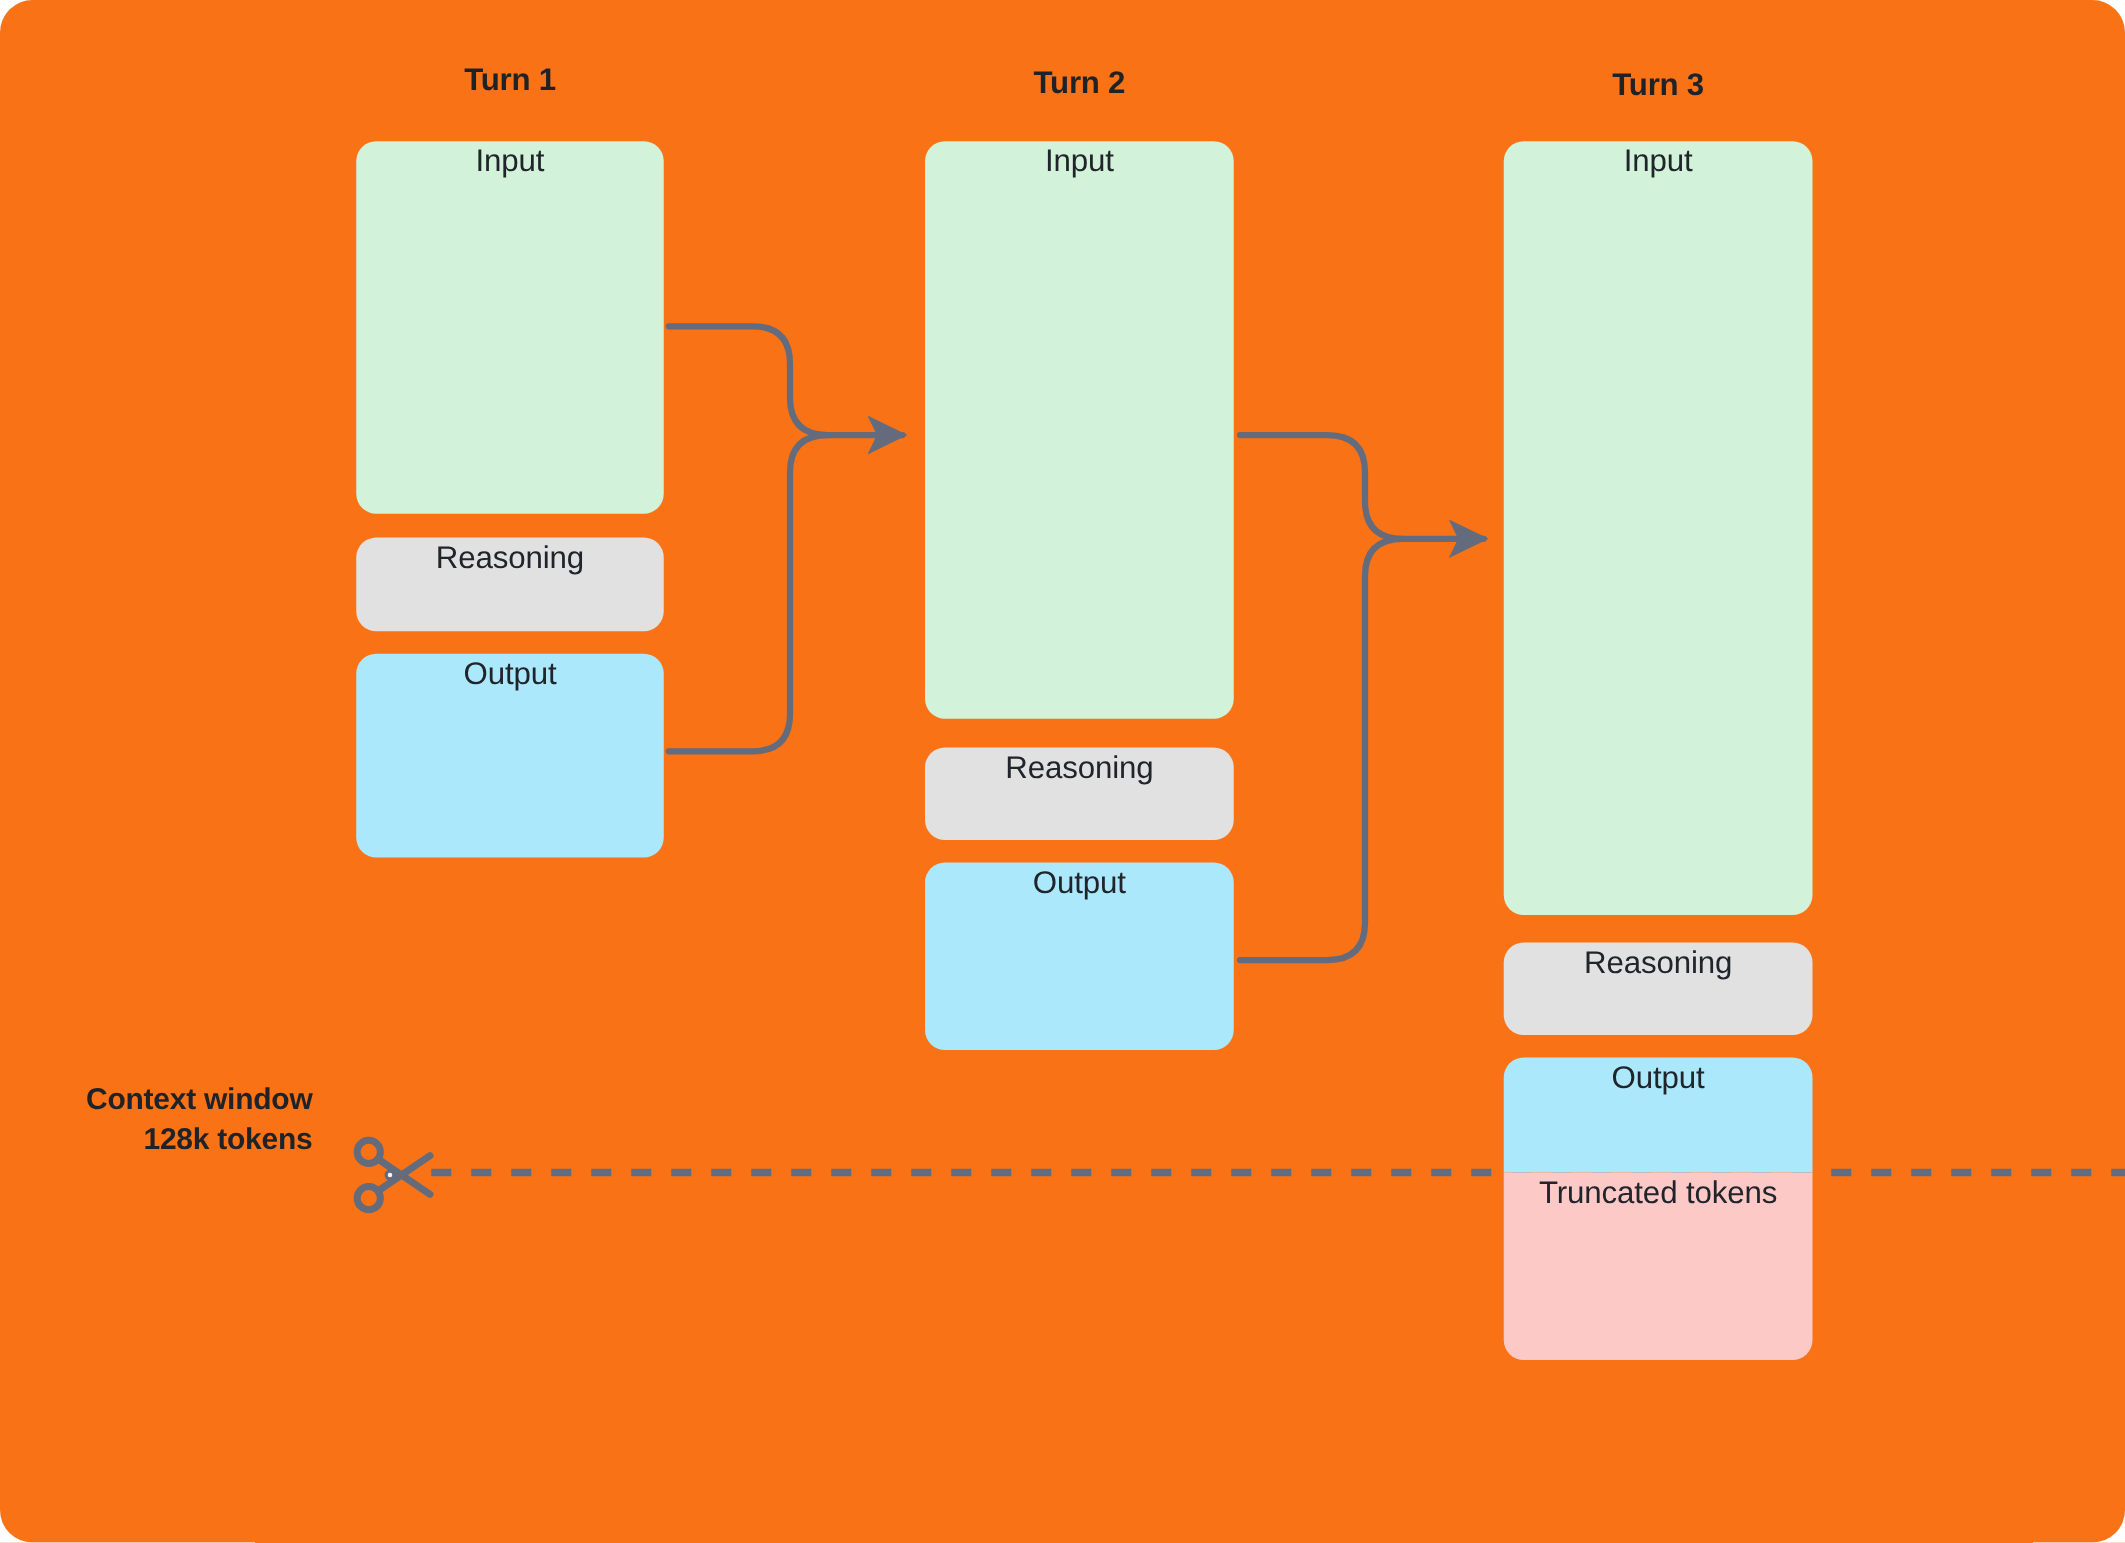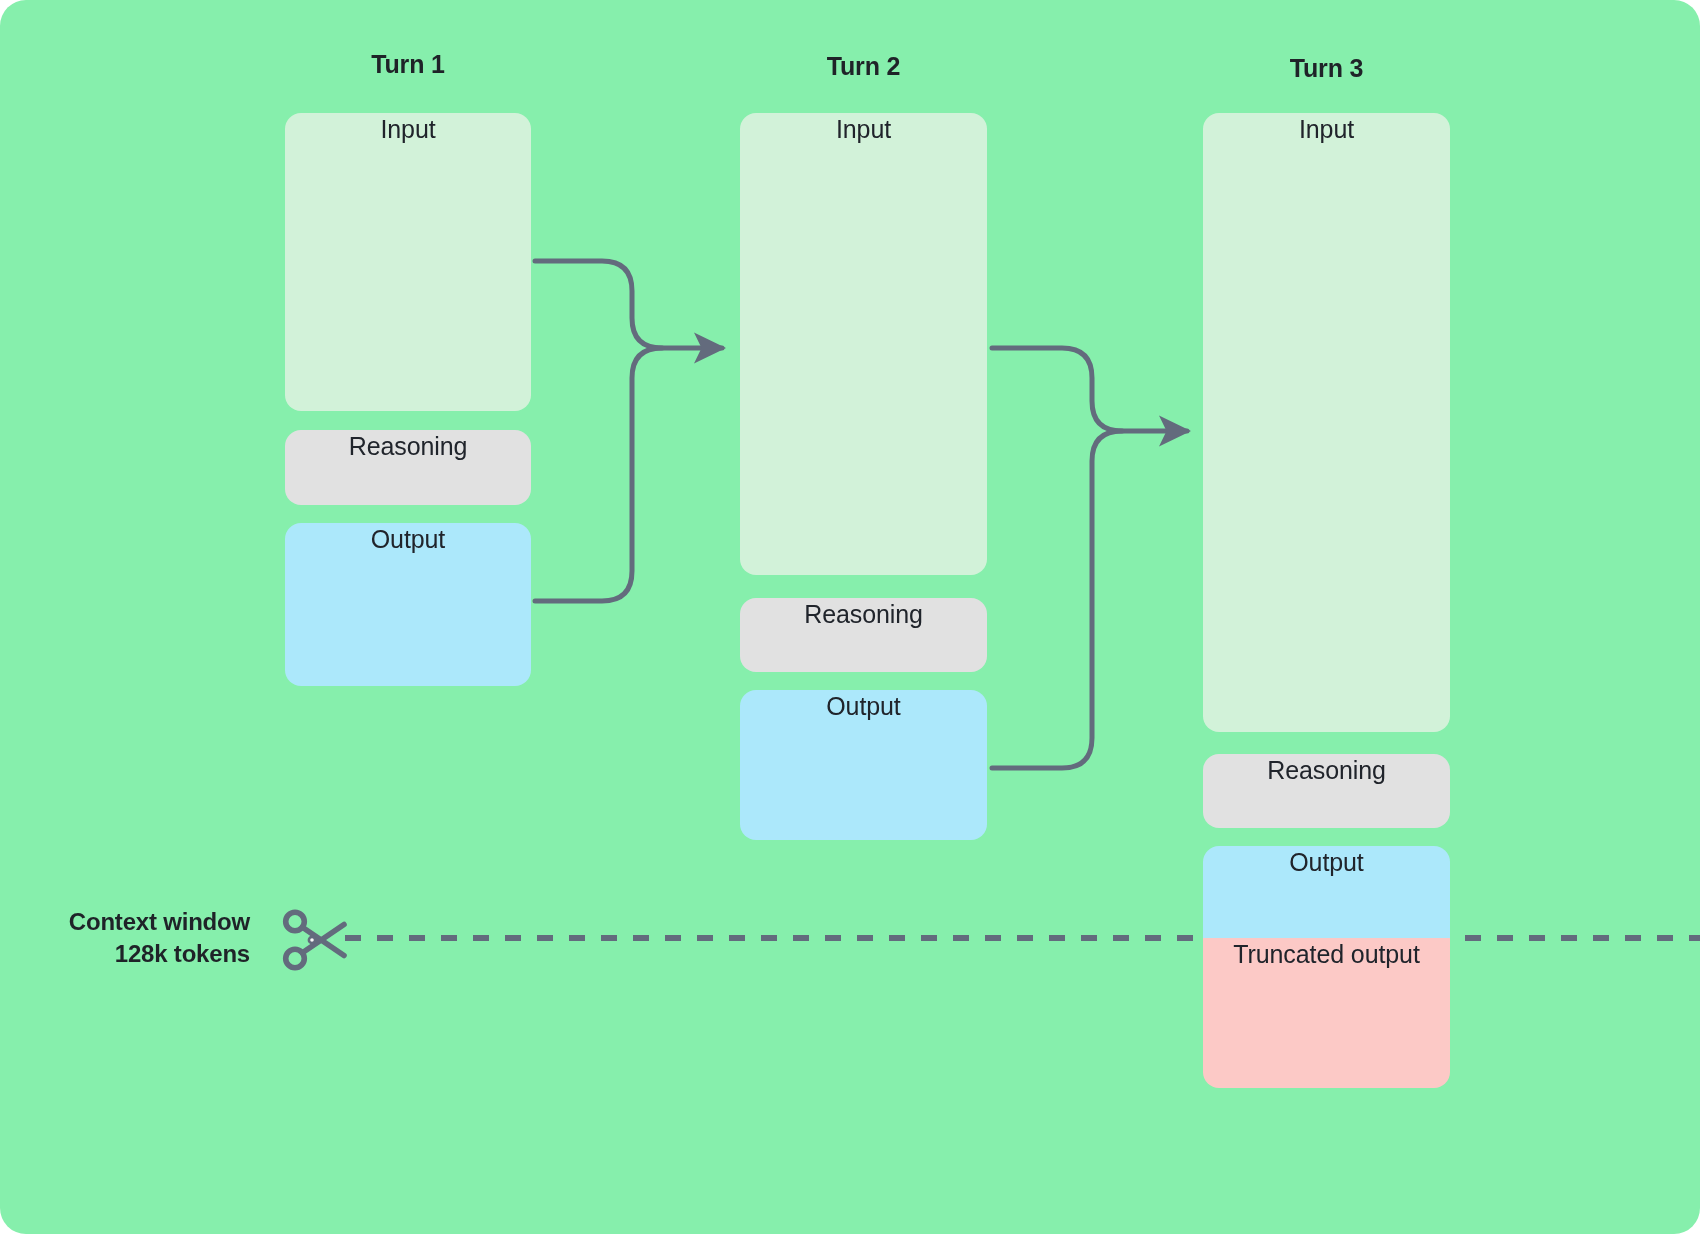--- a/index.html
+++ b/index.html
@@ -7,21 +7,21 @@
     background: #ffffff;
   }
   body {
     width: 1700px; height: 1234px;
     font-family: "Liberation Sans", "DejaVu Sans", sans-serif;
     overflow: hidden;
   }
   #canvas {
     position: relative;
     width: 1700px; height: 1234px;
-    background: #86efac;
+    background: #f97316;
     border-radius: 26px;
     overflow: hidden;
   }
   .turn-label {
     position: absolute;
     font-size: 25px;
     font-weight: bold;
     color: #1f2328;
     text-align: center;
     letter-spacing: -0.2px;
@@ -123,25 +123,25 @@
       <div class="box box-green" style="left: 1203px; top: 113px; width: 247px; height: 619px;">
         <span>Input</span>
       </div>
       <div class="box box-gray" style="left: 1203px; top: 754px; width: 247px; height: 74px;">
         <span>Reasoning</span>
       </div>
       <div class="box box-blue box-cut-bottom" style="left: 1203px; top: 846px; width: 247px; height: 92px;">
         <span>Output</span>
       </div>
       <div class="box box-red box-cut-top" style="left: 1203px; top: 938px; width: 247px; height: 150px;">
-        <span>Truncated output</span>
+        <span>Truncated tokens</span>
       </div>
     </div>
 
-  <div class="ctx-label" id="ctx-label" style="left: 40px; top: 906px; width: 210px;">
+  <div class="ctx-label" id="ctx-label" style="left: 40px; top: 864px; width: 210px;">
     <span class="ctx-title">Context window</span>
     <span class="ctx-sub">128k tokens</span>
   </div>
 
   <svg id="scissors" width="66" height="64" viewBox="0 0 66 64" xmlns="http://www.w3.org/2000/svg" style="left: 282px; top: 908px;">
     <g fill="none" stroke="#636b7d" stroke-width="5.6" stroke-linecap="round" stroke-linejoin="round">
       <circle cx="13" cy="13.5" r="9.3"></circle>
       <circle cx="13" cy="50.5" r="9.3"></circle>
       <line x1="20.4" y1="19.2" x2="62" y2="47.5"></line>
       <line x1="20.4" y1="44.8" x2="62" y2="16.5"></line>

